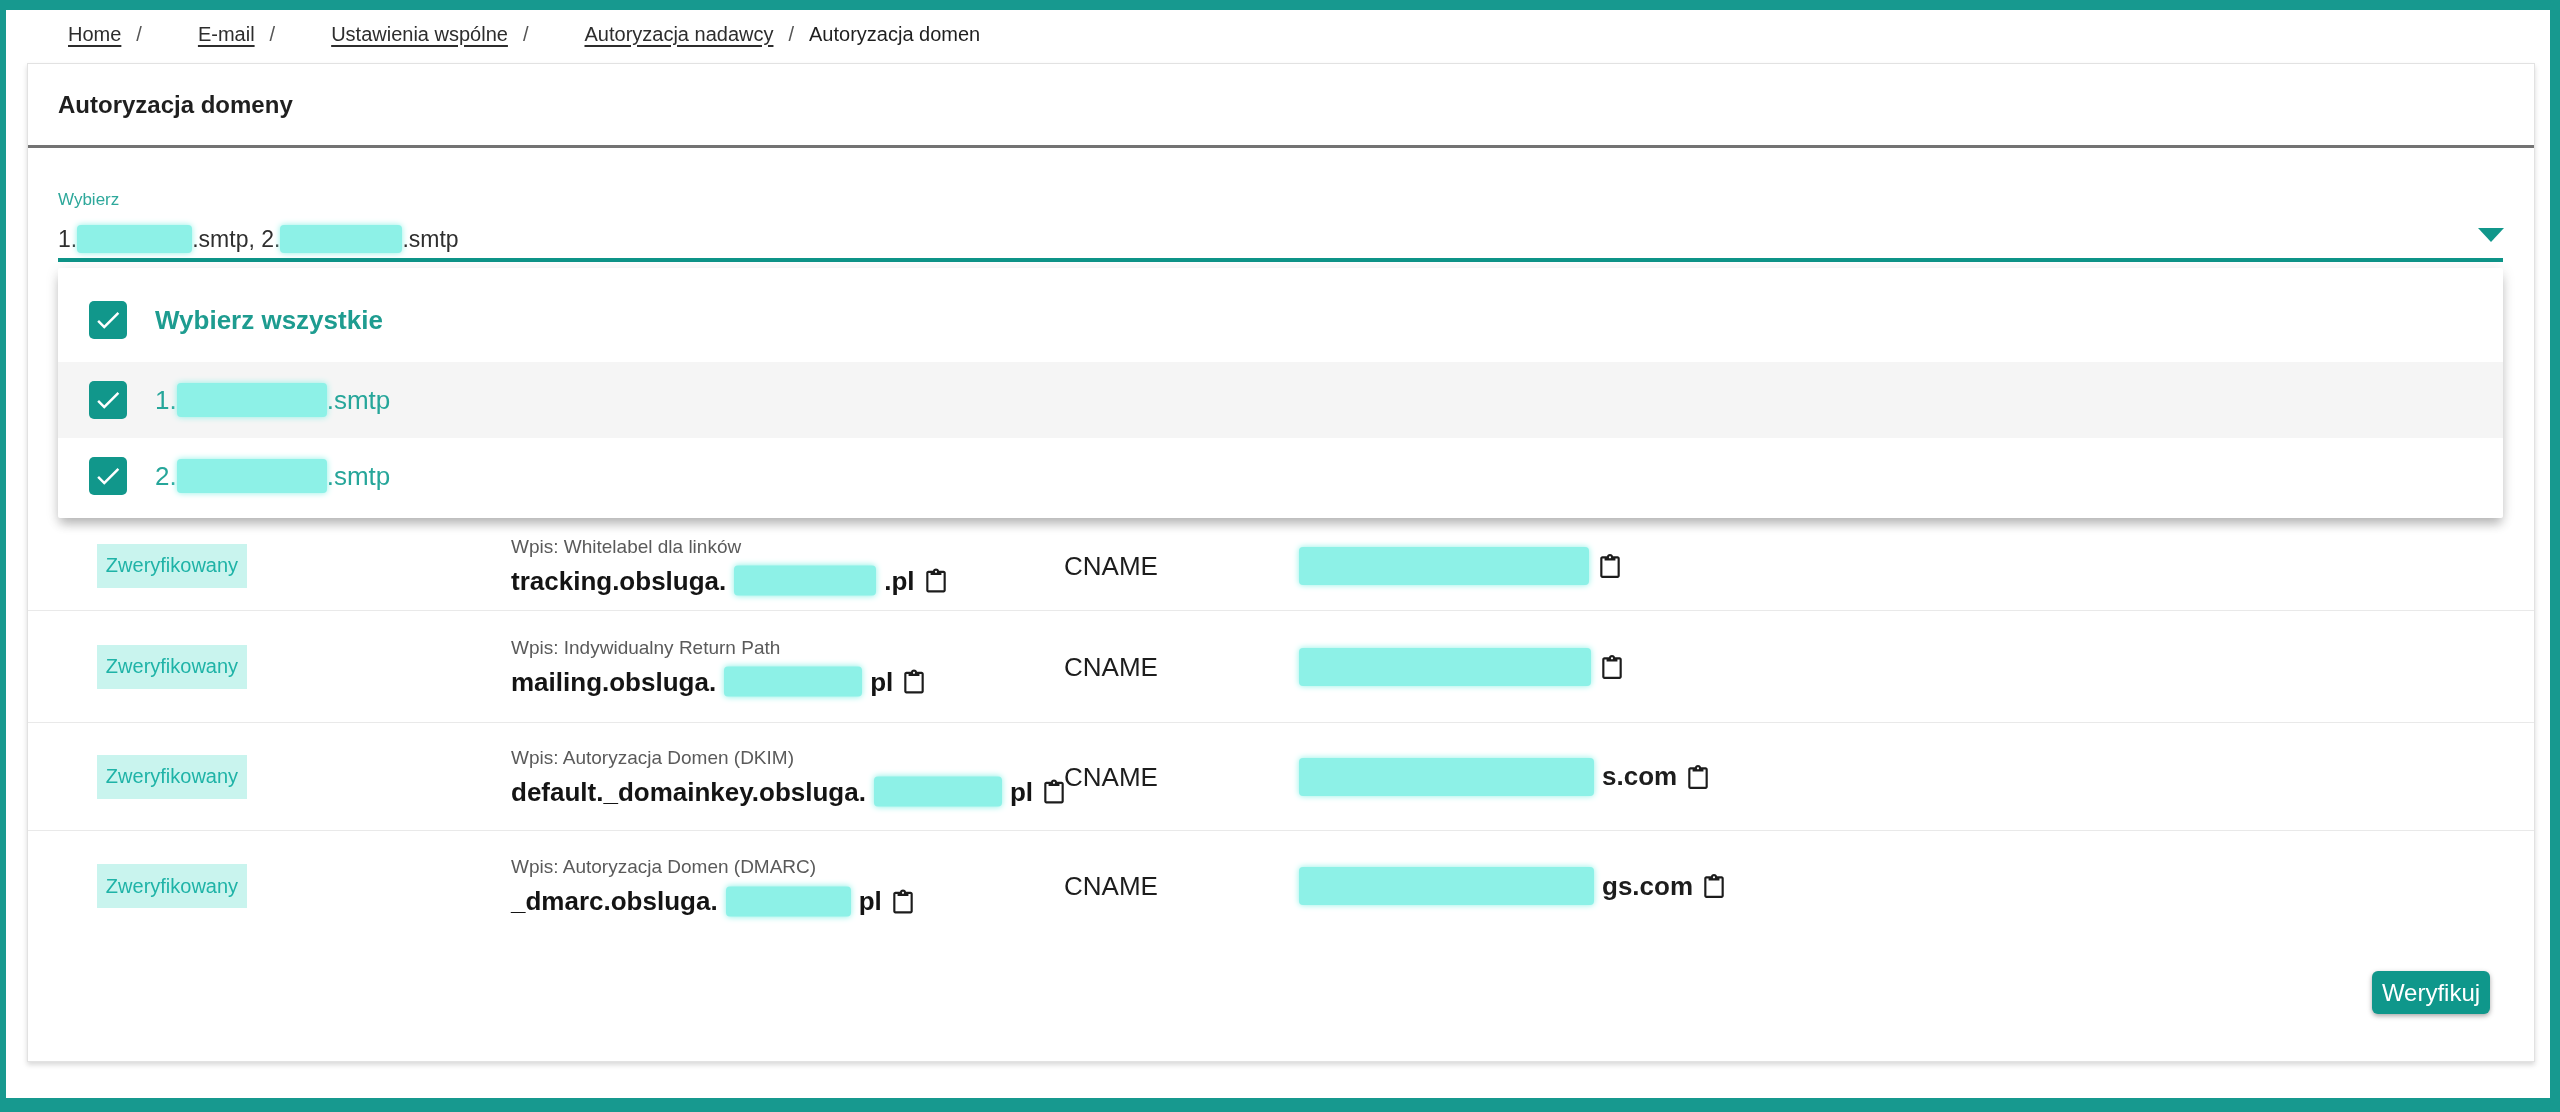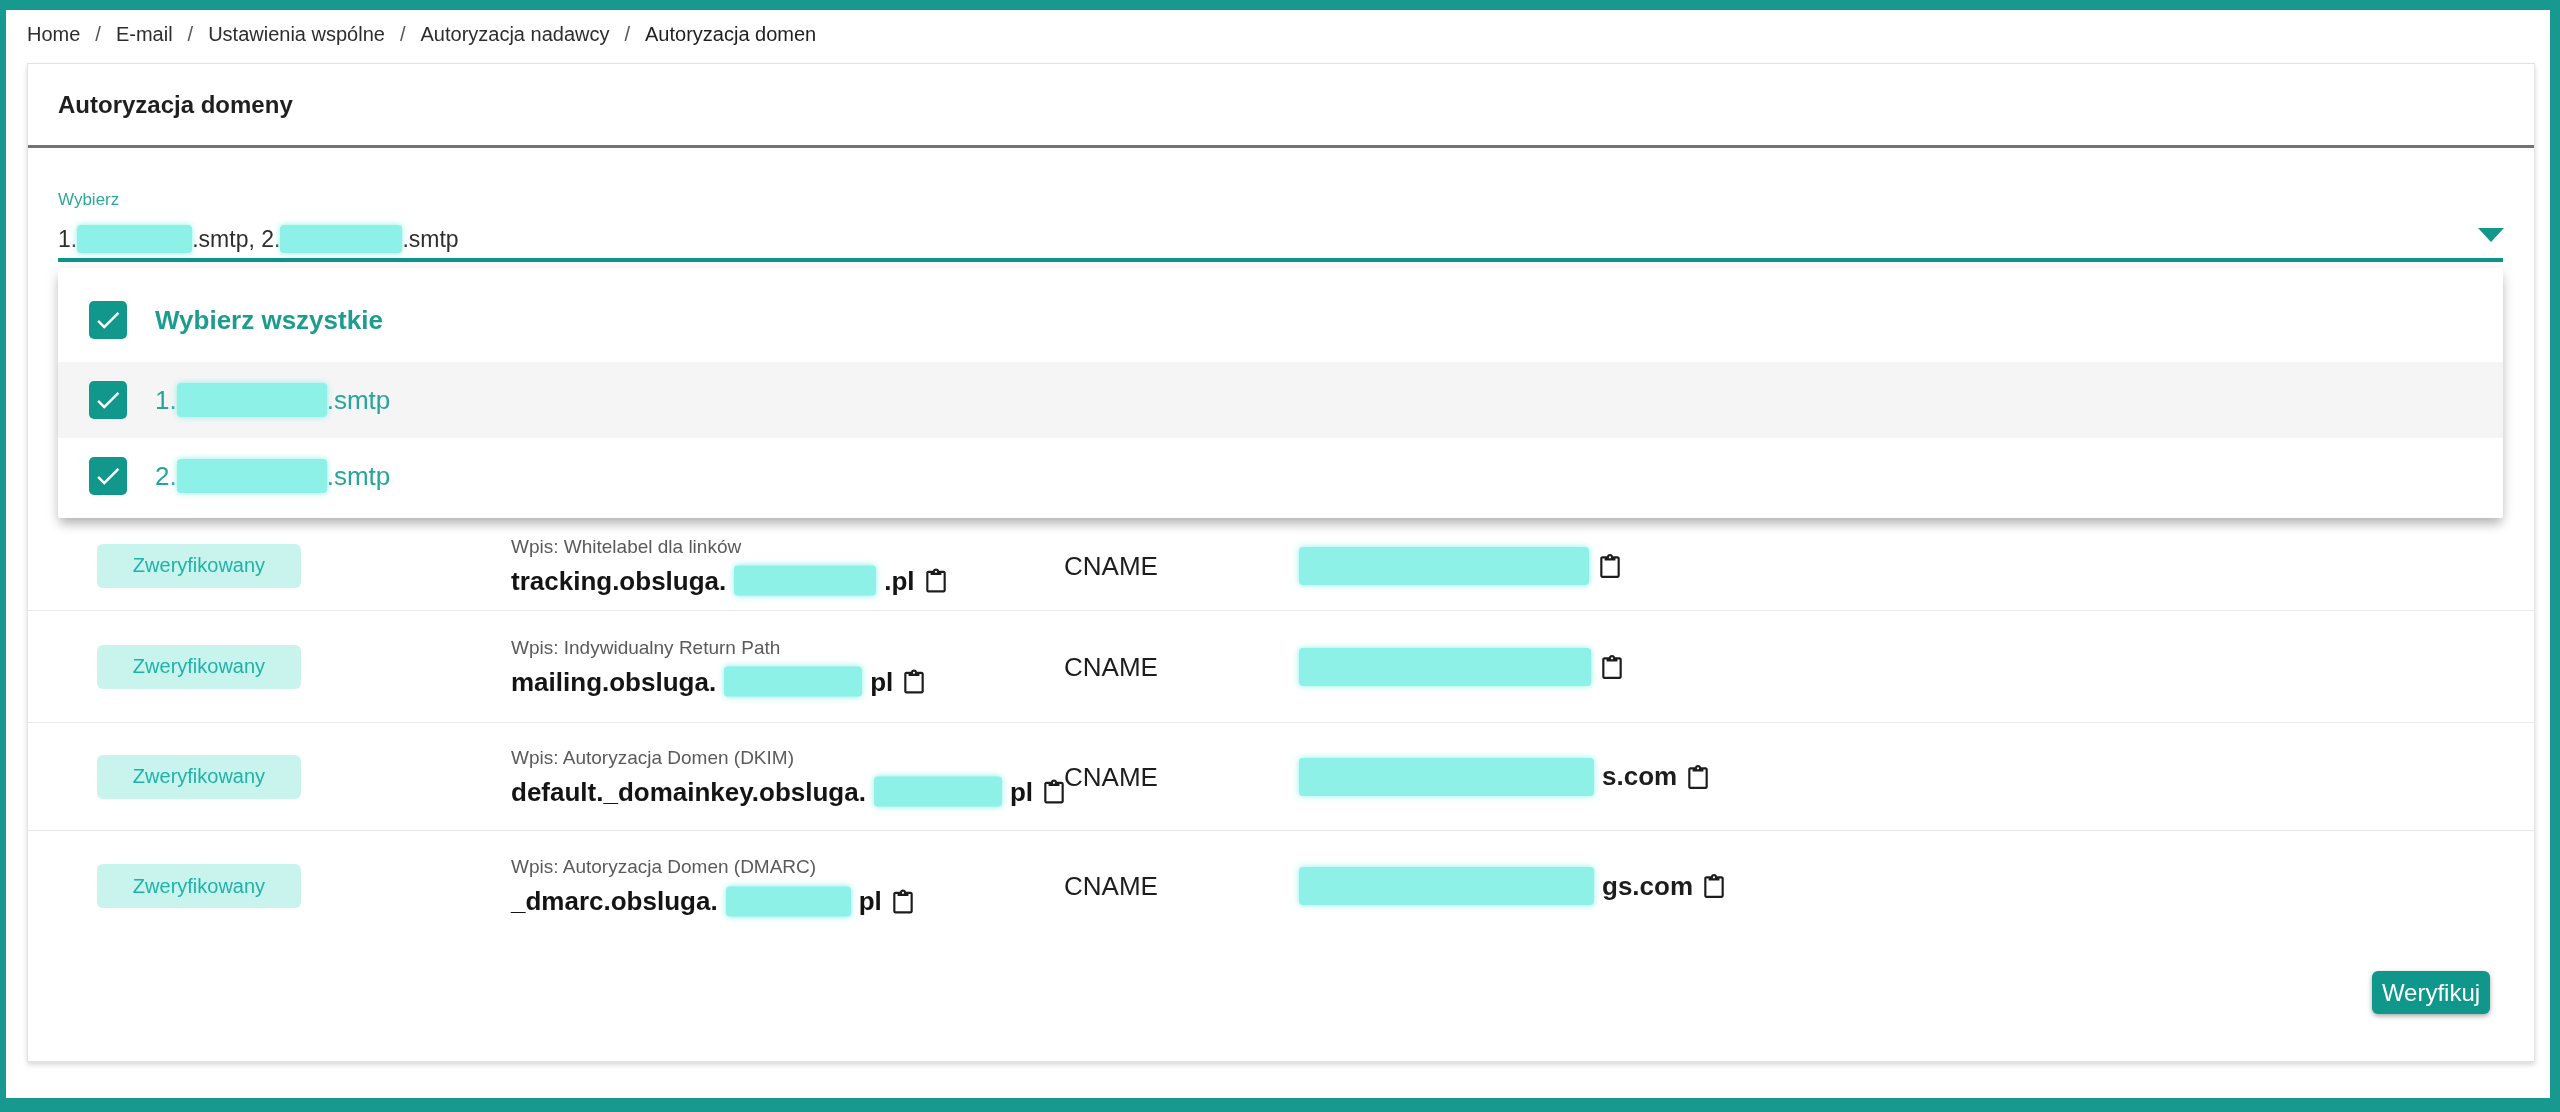--- a/index.html
+++ b/index.html
@@ -14,21 +14,21 @@
 
   
   .frame-top{position:absolute; left:0; top:0; width:2560px; height:10px; background:var(--frame);}
   .frame-left{position:absolute; left:0; top:0; width:6px; height:1112px; background:var(--frame);}
   .frame-right{position:absolute; right:0; top:0; width:10px; height:1112px; background:var(--frame);}
   .frame-bottom{position:absolute; left:0; bottom:0; width:2560px; height:14px; background:var(--frame);}
 
   
   .breadcrumb{position:absolute; left:27px; top:12px; height:44px; display:flex; align-items:center;
     font-size:20px; color:#2d2d2d;}
-  .breadcrumb a{color:#2d2d2d; text-underline-offset:4px; cursor:pointer;}
+  .breadcrumb a{color:#2d2d2d; text-decoration:underline; text-underline-offset:4px; cursor:pointer;margin-left:41px;}
   .crumb-sep{color:#555; margin:0 15px;}
   .crumb-current{color:#1f1f1f;}
 
   
   .card{position:absolute; left:27px; top:63px; width:2508px; height:999px; background:#fff;
     border:1px solid #e2e2e2; box-shadow:0 3px 5px rgba(0,0,0,.15);}
   .card-header{height:84px; border-bottom:3px solid #737373; display:flex; align-items:center; padding-left:30px;}
   .card-title{font-size:24px; font-weight:700; color:#1f1f1f;}
 
   
@@ -58,22 +58,22 @@
   .checkbox{width:38px; height:38px; border-radius:5px; background:var(--accent); flex:0 0 38px;
     display:flex; align-items:center; justify-content:center; margin-right:28px; cursor:pointer;}
   .checkbox svg{width:30px; height:30px;}
   .dd-label{font-size:26px; color:var(--opt-text); display:flex; align-items:center;}
   .select-all .dd-label{font-weight:700; color:var(--selall-text);}
 
   
   .records{position:absolute; left:0; top:457px; width:100%;}
   .rec-row{position:relative; width:100%;}
   .rec-row.divided{border-bottom:1px solid #e9e9e9;}
-  .badge{position:absolute; left:69px; top:50%; transform:translateY(-50%); width:204px; height:44px;
-    background:var(--badge-bg); color:var(--badge-text); font-size:20px; border-radius:6px;
+  .badge{position:absolute; left:69px; top:50%; transform:translateY(-50%); width:150px; height:44px;
+    background:var(--badge-bg); color:var(--badge-text); font-size:20px; border-radius:0;
     display:flex; align-items:center; justify-content:center;}
   .entry{position:absolute; left:483px; top:50%; transform:translateY(-50%);}
   .entry-label{font-size:19px; color:#5a5a5a; margin-bottom:8px;}
   .entry-domain{font-size:26px; font-weight:700; color:#141414; display:flex; align-items:center; gap:8px;}
   .rec-type{position:absolute; left:1036px; top:50%; transform:translateY(-50%);
     font-size:26px; font-weight:500; color:#1d1d1d;}
   .rec-value{position:absolute; left:1271px; top:50%; transform:translateY(-50%);
     display:flex; align-items:center; gap:8px; font-size:26px; font-weight:700; color:#1d1d1d;}
   .copy-icon{width:26px; height:26px; cursor:pointer; flex:0 0 26px;}
   .copy-icon svg{width:26px; height:26px; display:block;}

